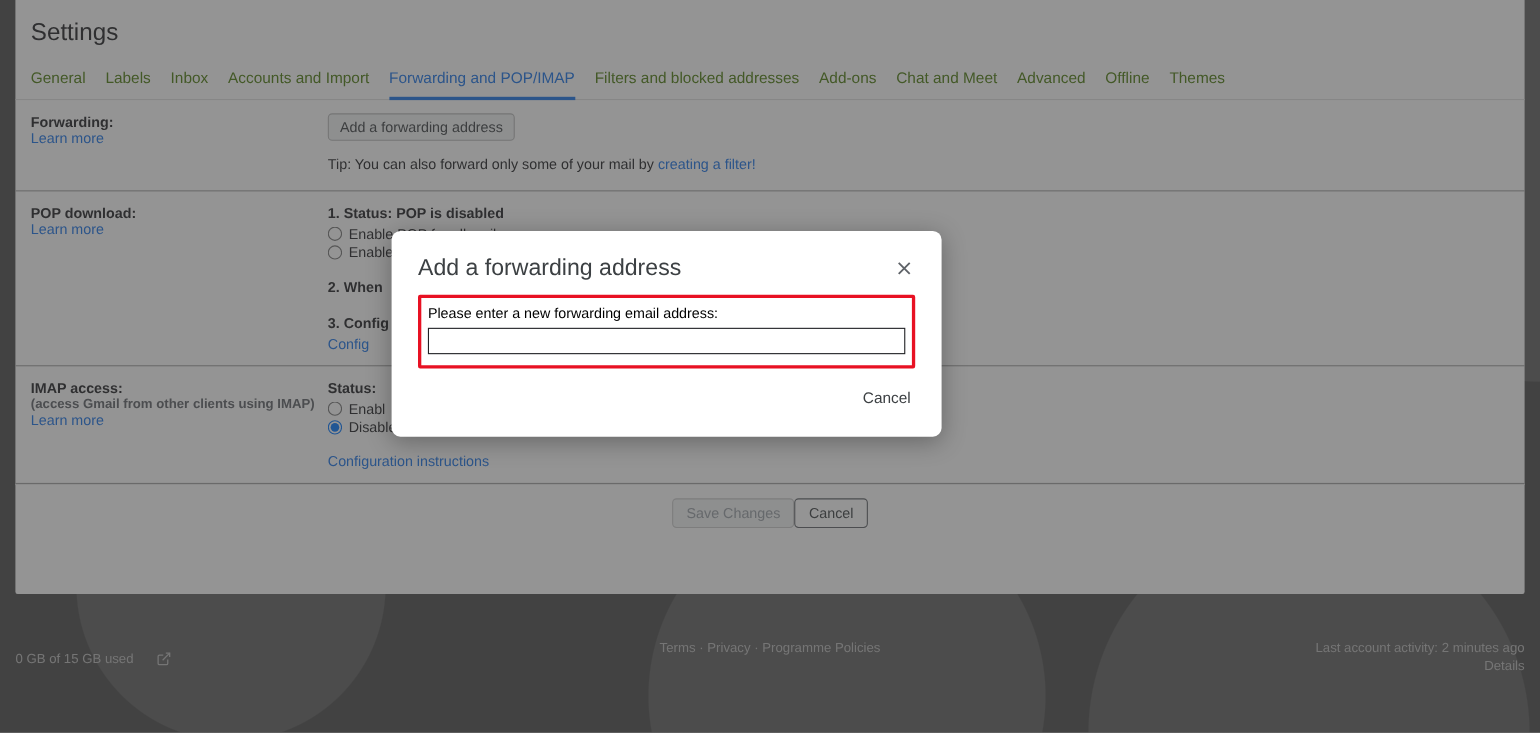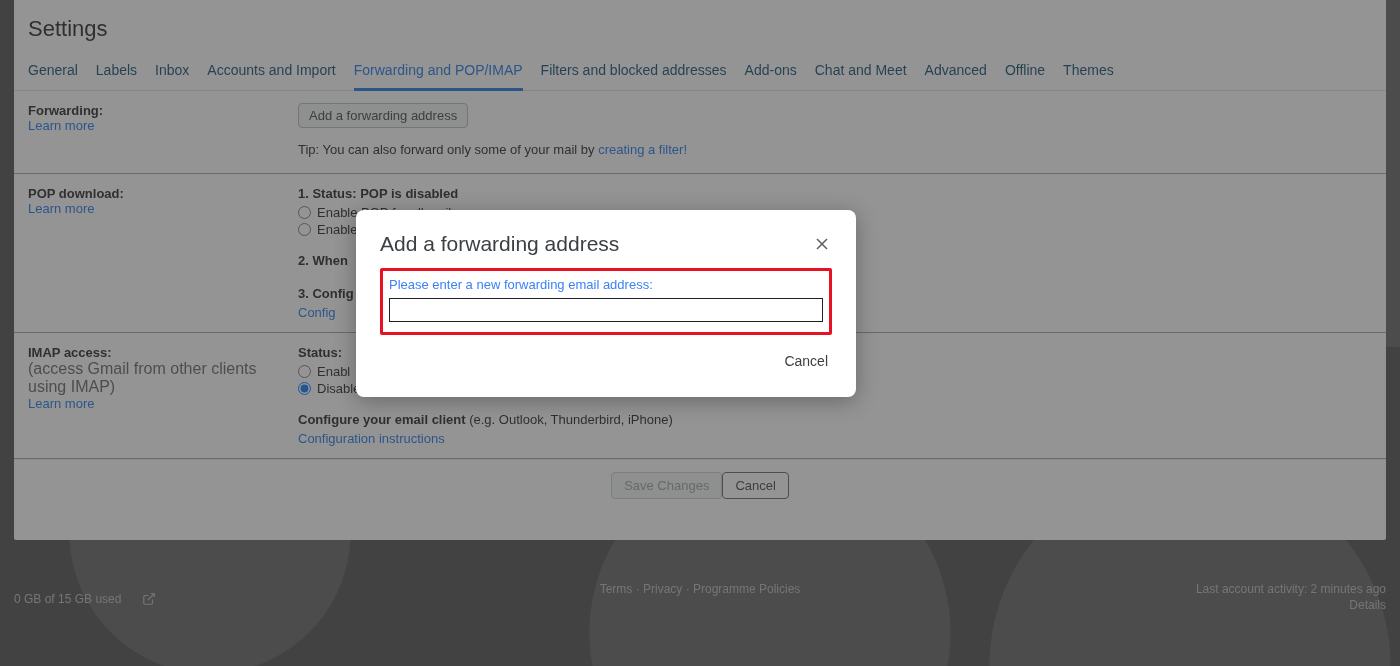--- a/index.html
+++ b/index.html
@@ -42,21 +42,21 @@
 }
 .tabs {
   display: flex;
   gap: 18px;
   padding: 0 14px;
   border-bottom: 1px solid #e0e0e0;
   font-size: 14px;
 }
 .tab {
   padding: 8px 0 10px 0;
-  color: #0c4a6e;
+  color: #4d7c0f;
   cursor: pointer;
   white-space: nowrap;
 }
 .tab.active {
   color: #1a73e8;
   border-bottom: 3px solid #1a73e8;
   margin-bottom: -1px;
 }
 .content {
   padding: 0;
@@ -66,21 +66,21 @@
   padding: 12px 14px;
   font-size: 13px;
   border-bottom: 1px solid #a3a3a3;
 }
 .row:last-of-type { border-bottom: none; }
 .row-label {
   width: 270px;
   flex-shrink: 0;
 }
 .row-label .bold { font-weight: bold; color: #202124; }
-.row-label .sub { color: #5f6368; font-size: 16px; }
+.row-label .sub { color: #5f6368; font-size: 12px; font-weight: bold; }
 .row-body { flex: 1; color: #202124; }
 .link { color: #1a73e8; cursor: pointer; }
 .btn-outline {
   background: #f1f3f4;
   border: 1px solid #bbb;
   border-radius: 4px;
   padding: 4px 10px;
   font-size: 13px;
   color: #3c4043;
   cursor: pointer;
@@ -170,21 +170,21 @@
   color: #5f6368;
 }
 .dialog-body {
   border: 3px solid #e81123;
   border-radius: 2px;
   padding: 6px 6px 10px 6px;
   margin-bottom: 10px;
 }
 .dialog-body label {
   font-size: 13px;
-  color: #3b82f6;
+  color: #000000;
   display: block;
   margin-bottom: 6px;
 }
 .dialog-body input {
   width: 100%;
   border: 1px solid #202124;
   padding: 4px 6px;
   font-size: 13px;
   height: 24px;
 }
@@ -289,23 +289,20 @@
           <p class="bold">Status: </p>
           <div class="radio-line">
             <input type="radio" class="radio" style="">
             <span>Enabl</span>
           </div>
           <div class="radio-line">
             <input type="radio" class="radio" checked="" style="">
             <span>Disable IMAP</span>
           </div>
           <div class="section-gap"></div>
-          <p>
-            <span class="bold">Configure your email client </span><span>(e.g. Outlook, Thunderbird, iPhone)</span>
-          </p>
           <span class="link">Configuration instructions</span>
         </div>
       </div>
 
       <div class="buttons-row">
         <button class="btn-disabled">Save Changes</button>
         <button class="btn-cancel">Cancel</button>
       </div>
     </div>
   </div>

